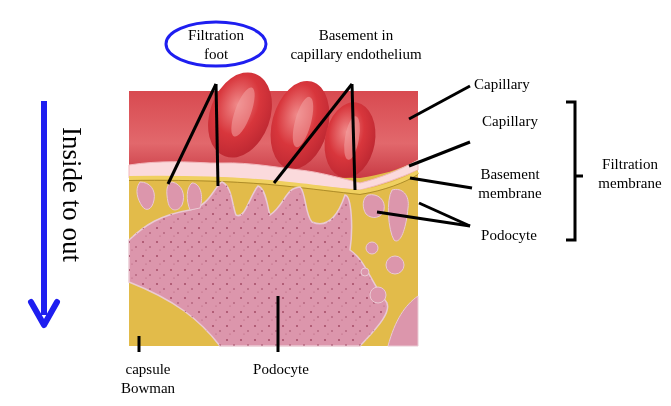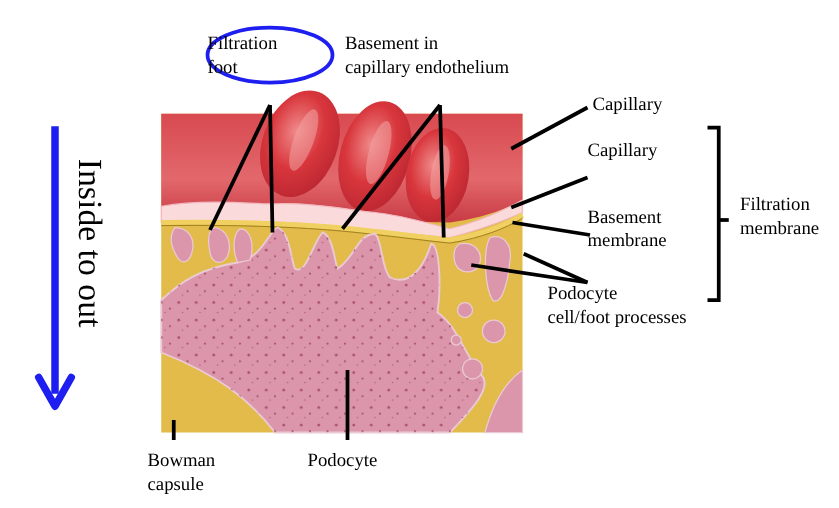--- a/index.html
+++ b/index.html
@@ -1,18 +1,18 @@
 <!DOCTYPE html>
 <html><head>
 <meta charset="utf-8">
 <style>
   html, body { margin:0; padding:0; background:#ffffff; }
   body { width:671px; height:406px; position:relative; overflow:hidden;
          font-family:"Liberation Serif", "DejaVu Serif", serif; color:#000; }
-  .lbl { position:absolute; font-size:15px; line-height:19px; white-space:nowrap; }
+  .lbl { position:absolute; font-size:15px; line-height:19px; text-align:center; white-space:nowrap; }
   #art { position:absolute; left:0; top:0; }
 </style>
 </head>
 <body>
 
 <svg id="art" width="671" height="406" viewBox="0 0 671 406">
   <defs>
     <linearGradient id="capG" x1="0" y1="0" x2="0" y2="1">
       <stop offset="0" stop-color="#d84a50"></stop>
       <stop offset="0.6" stop-color="#e2686c"></stop>
@@ -107,30 +107,29 @@
   <div>Capillary</div>
 </div>
 
 <div class="lbl" style="left:470px; top:165px; width:80px;">
   <div>Basement</div>
   <div>membrane</div>
 </div>
 
 <div class="lbl" style="left:438px; top:226px; width:142px;">
   <div>Podocyte</div>
-  <div>cell/foot processes</div>
 </div>
 
 <div class="lbl" style="left:592px; top:155px; width:76px;">
   <div>Filtration</div>
   <div>membrane</div>
 </div>
 
 <div class="lbl" style="left:118px; top:360px; width:60px;">
+  <div>capsule</div>
   <div>Bowman</div>
-  <div>capsule</div>
 </div>
 
 <div class="lbl" style="left:246px; top:360px; width:70px;">
   <div>Podocyte</div>
 </div>
 
 <div style="position:absolute; left:87px; top:127px; font-size:27px; line-height:30px; white-space:nowrap; transform-origin:left top; transform:rotate(90deg);">Inside to out</div>
 
 </body></html>

